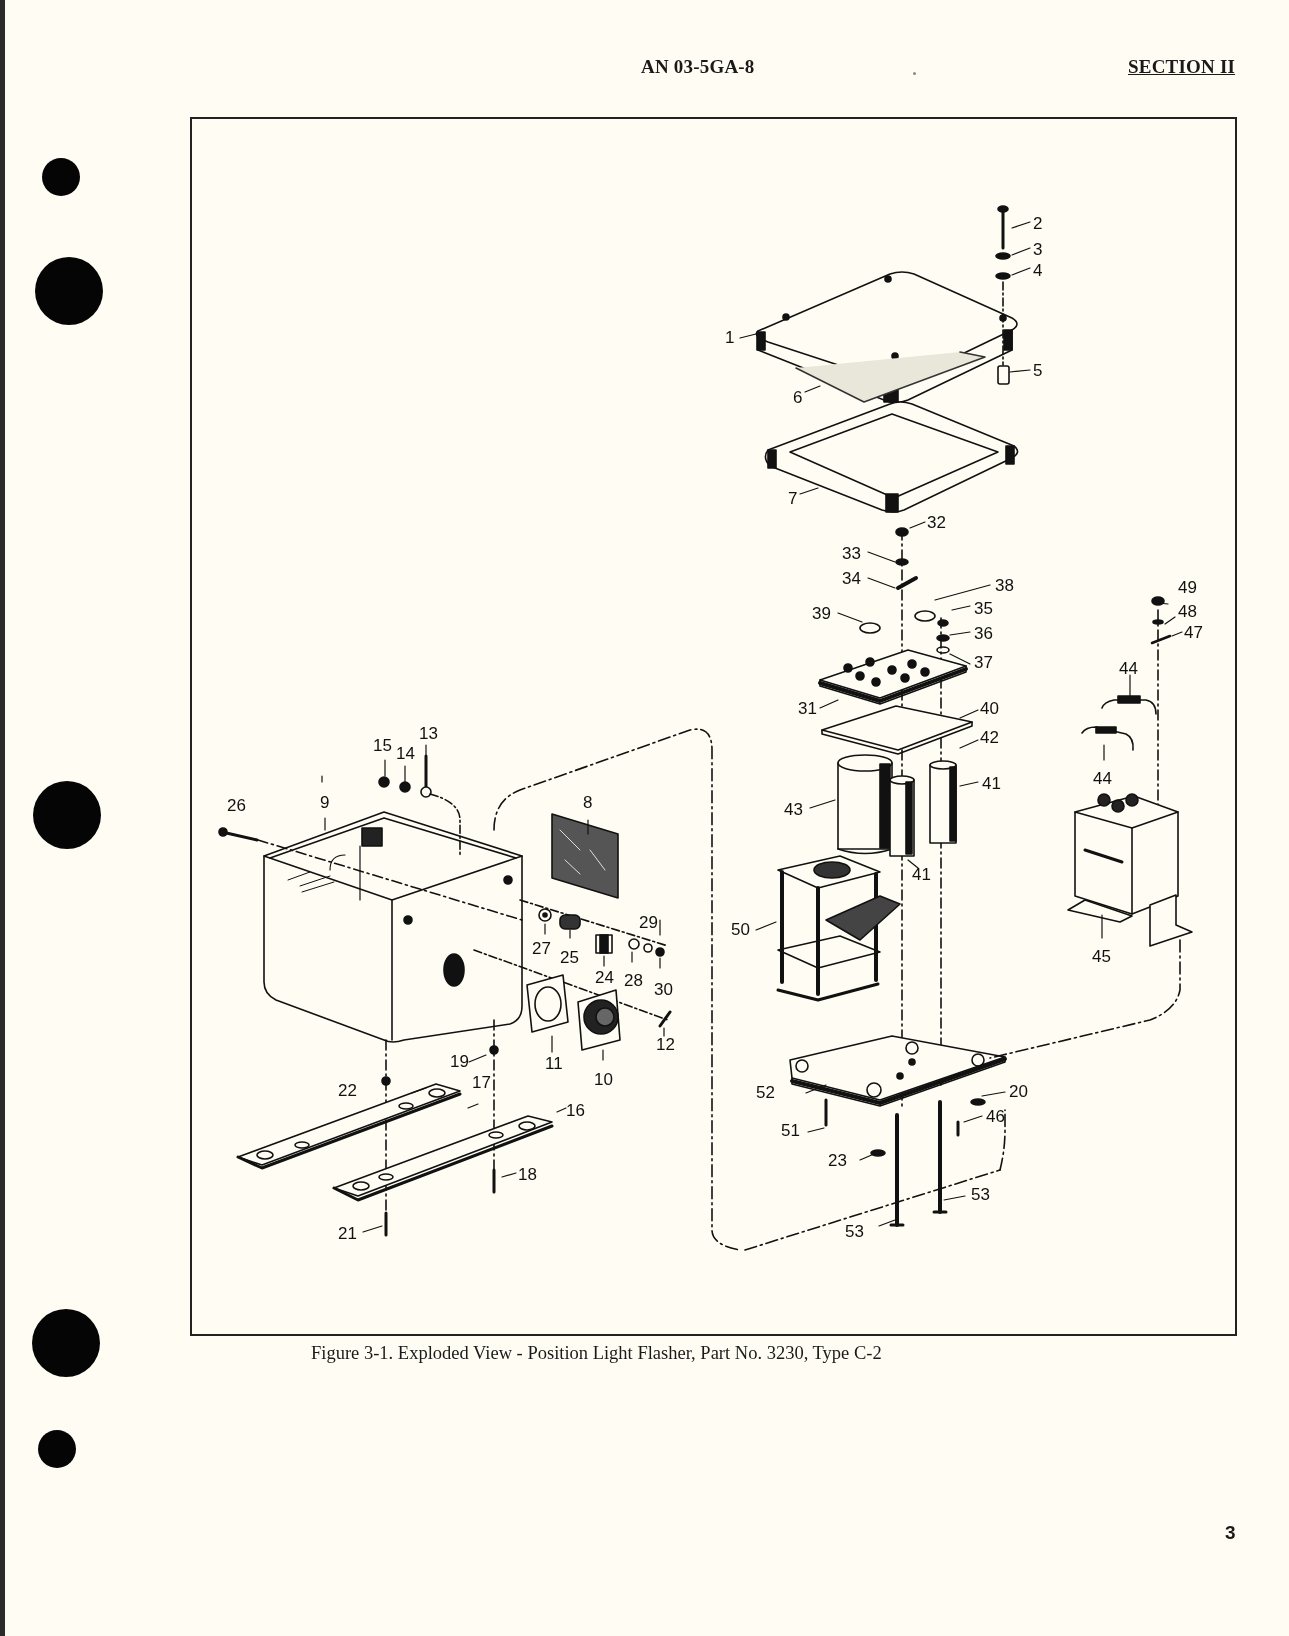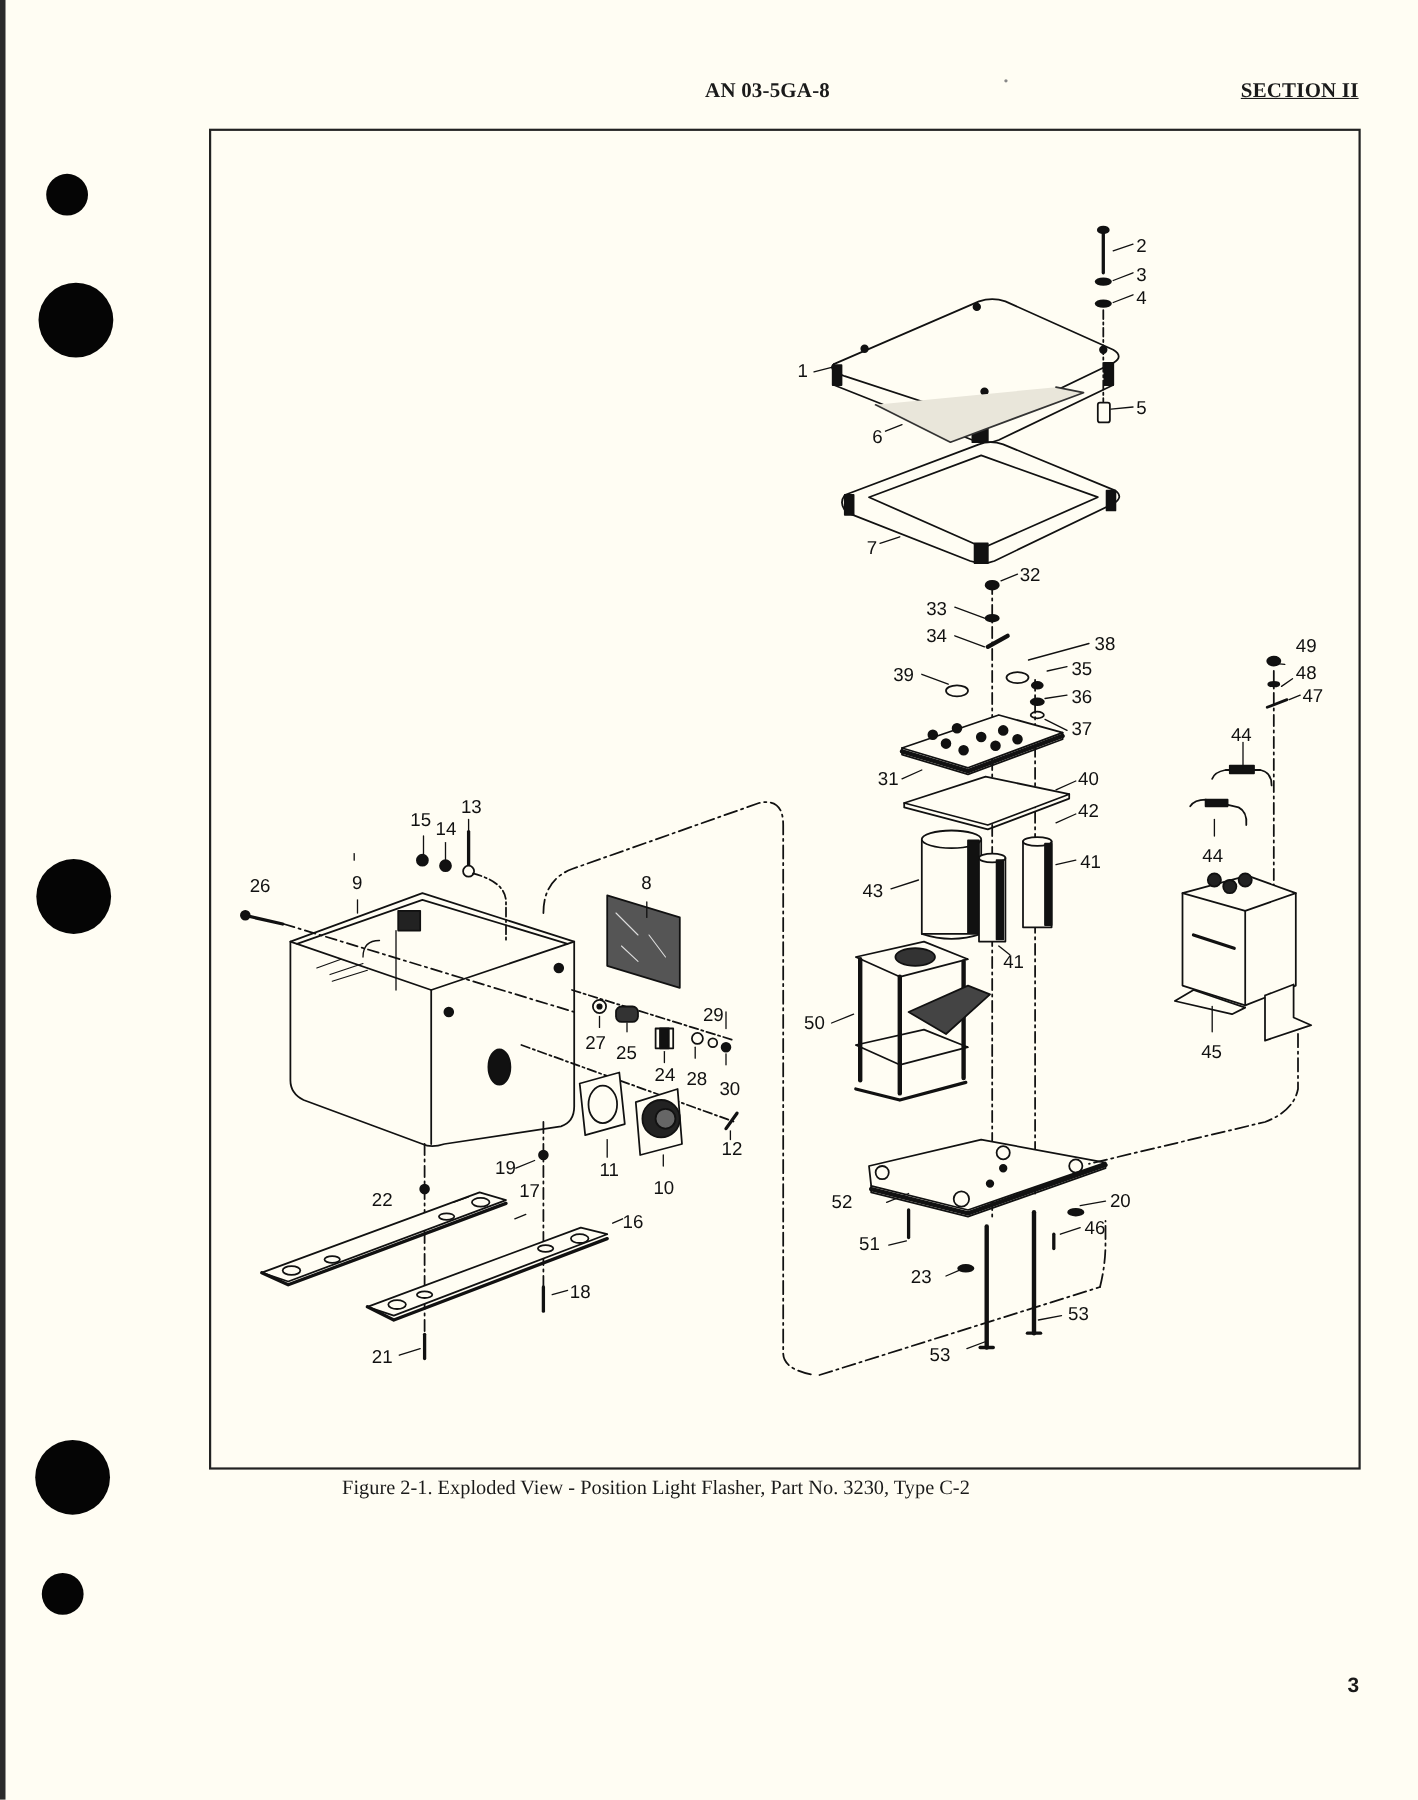--- a/index.html
+++ b/index.html
@@ -4,21 +4,21 @@
 <style>
   html, body { margin:0; padding:0; }
   body {
     width:1289px; height:1636px; position:relative; overflow:hidden;
     background:#fffdf3;
     font-family:"Liberation Serif", "DejaVu Serif", serif;
     color:#1a1a1a;
   }
   .edge-strip { position:absolute; left:0; top:0; width:5px; height:1636px; background:#2b2b2b; }
   .punch { position:absolute; border-radius:50%; background:#050505; }
-  .hdr { position:absolute; top:72px; font-weight:bold; font-size:19px; letter-spacing:0.2px; }
+  .hdr { position:absolute; top:56px; font-weight:bold; font-size:19px; letter-spacing:0.2px; }
   .hdr-left { left:641px; }
   .hdr-right { left:1128px;text-decoration:underline; }
   .hdr-dot { position:absolute; left:913px; top:72px; width:3px; height:3px; background:#888; border-radius:50%; }
   .frame {
     position:absolute; left:190px; top:117px; width:1047px; height:1219px;
     border:2px solid #222; box-sizing:border-box;
   }
   .caption { position:absolute; left:311px; top:1343px; font-size:18.5px; }
   .page-num { position:absolute; left:1225px; top:1522px; font-family:"Liberation Sans", sans-serif; font-weight:bold; font-size:19px; }
   svg.diagram { position:absolute; left:0; top:0; }
@@ -356,14 +356,14 @@
     <text x="656" y="1050">12</text>
     <text x="450" y="1067">19</text>
     <text x="338" y="1096">22</text>
     <text x="472" y="1088">17</text>
     <text x="566" y="1116">16</text>
     <text x="518" y="1180">18</text>
     <text x="338" y="1239">21</text>
   </g>
 </svg>
 
-<div class="caption">Figure 2-1.  Exploded View - Position Light Flasher, Part No. 3230, Type C-2</div>
+<div class="caption">Figure 3-1.  Exploded View - Position Light Flasher, Part No. 3230, Type C-2</div>
 <div class="page-num">3</div>
 
 </body></html>

